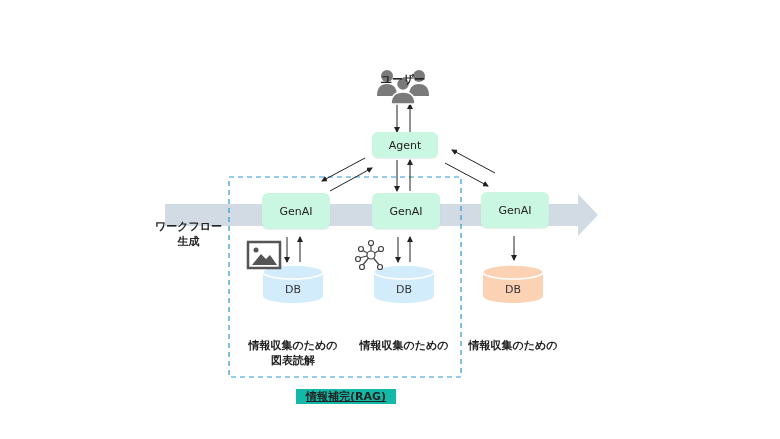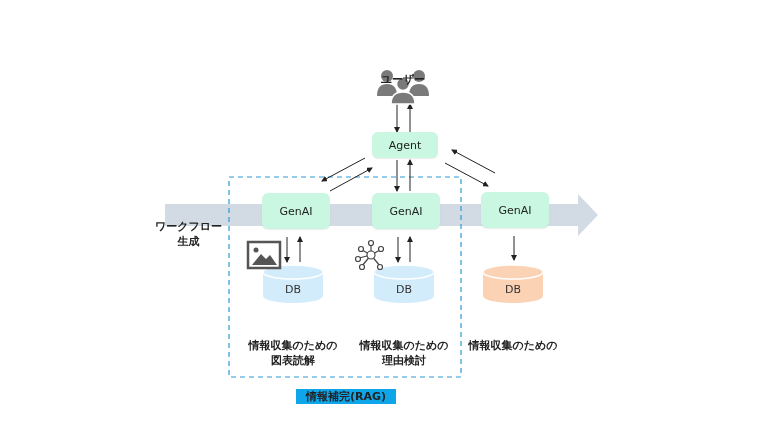--- a/index.html
+++ b/index.html
@@ -110,19 +110,18 @@
 <div class="dbtext" style="left:263px; top:283px; width:60px;">DB</div>
 <div class="dbtext" style="left:374px; top:283px; width:60px;">DB</div>
 <div class="dbtext" style="left:483px; top:283px; width:60px;">DB</div>
 
 <div class="label" style="left:238px; top:318px; width:110px;">
   <div>情報収集のための</div>
   <div>図表読解</div>
 </div>
 <div class="label" style="left:347px; top:318px; width:114px;">
   <div>情報収集のための</div>
-  <div>理由検討</div>
 </div>
 <div class="label" style="left:468px; top:318px; width:90px;">
   <div>情報収集のための</div>
 </div>
 
-<div class="label" style="left:296px; top:369px; width:100px; background:#0ea5e9;">情報補完(RAG)</div>
+<div class="label" style="left:296px; top:369px; width:100px; background:#14b8a6;text-decoration:underline;">情報補完(RAG)</div>
 
 </body></html>

